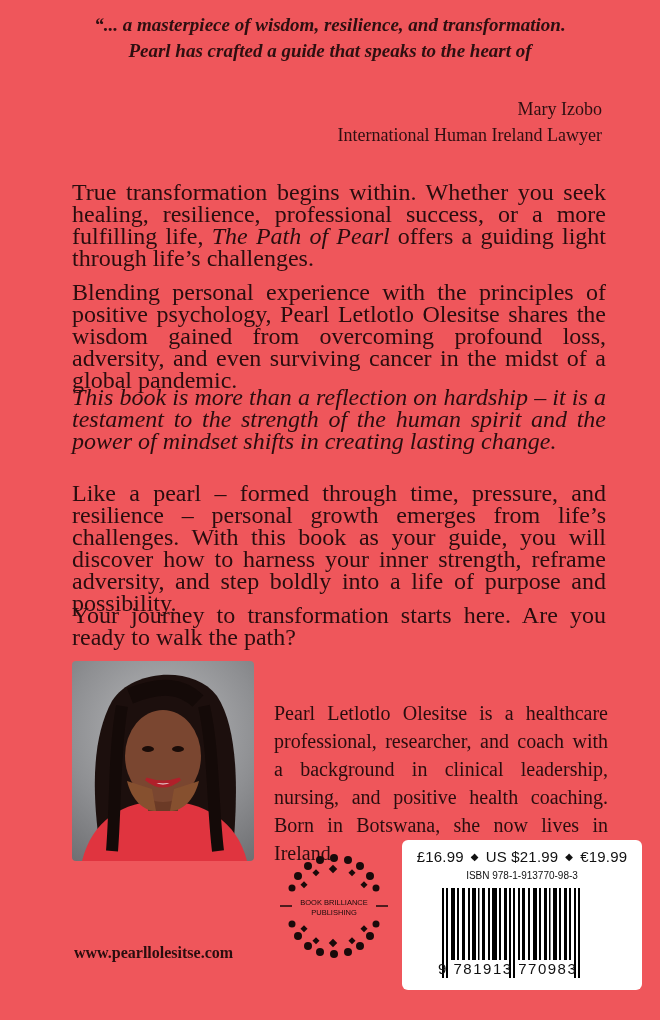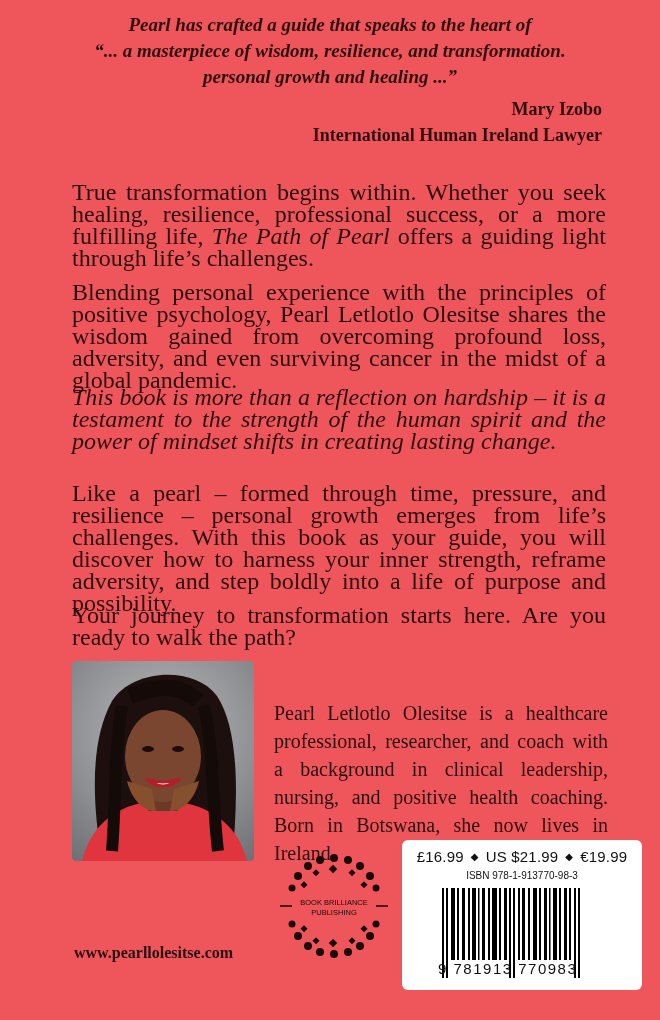--- a/index.html
+++ b/index.html
@@ -25,21 +25,21 @@
       font-weight: bold;
       font-size: 19px;
       line-height: 26px;
       color: #2e0f10;
     }
     .attribution {
       position: absolute;
       right: 58px;
       top: 96px;
       text-align: right;
-      font-weight: bold;
+      font-weight: normal;
       font-size: 18px;
       line-height: 26px;
       color: #2e0f10;
     }
     .body-text {
       position: absolute;
       left: 72px;
       width: 534px;
       font-size: 24px;
       line-height: 22px;
@@ -133,23 +133,22 @@
       left: 36px;
       font-size: 15px;
       background: transparent;
       letter-spacing: 1.5px;
     }
   </style>
 </head>
 <body>
 
 <div class="quote">
+  <div>“... a masterpiece of wisdom, resilience, and transformation.</div>
   <div>Pearl has crafted a guide that speaks to the heart of</div>
-  <div>“... a masterpiece of wisdom, resilience, and transformation.</div>
-  <div>personal growth and healing ...”</div>
 </div>
 
 <div class="attribution">
   <div>Mary Izobo</div>
   <div>International Human Ireland Lawyer</div>
 </div>
 
 <div class="body-text p1"><span>True transformation begins within. Whether you seek healing, resilience, professional success, or a more fulfilling life, </span><i>The Path of Pearl</i><span> offers a guiding light through life’s challenges.</span></div>
 
 <div class="body-text p2">Blending personal experience with the principles of positive psychology, Pearl Letlotlo Olesitse shares the wisdom gained from overcoming profound loss, adversity, and even surviving cancer in the midst of a global pandemic.</div>

